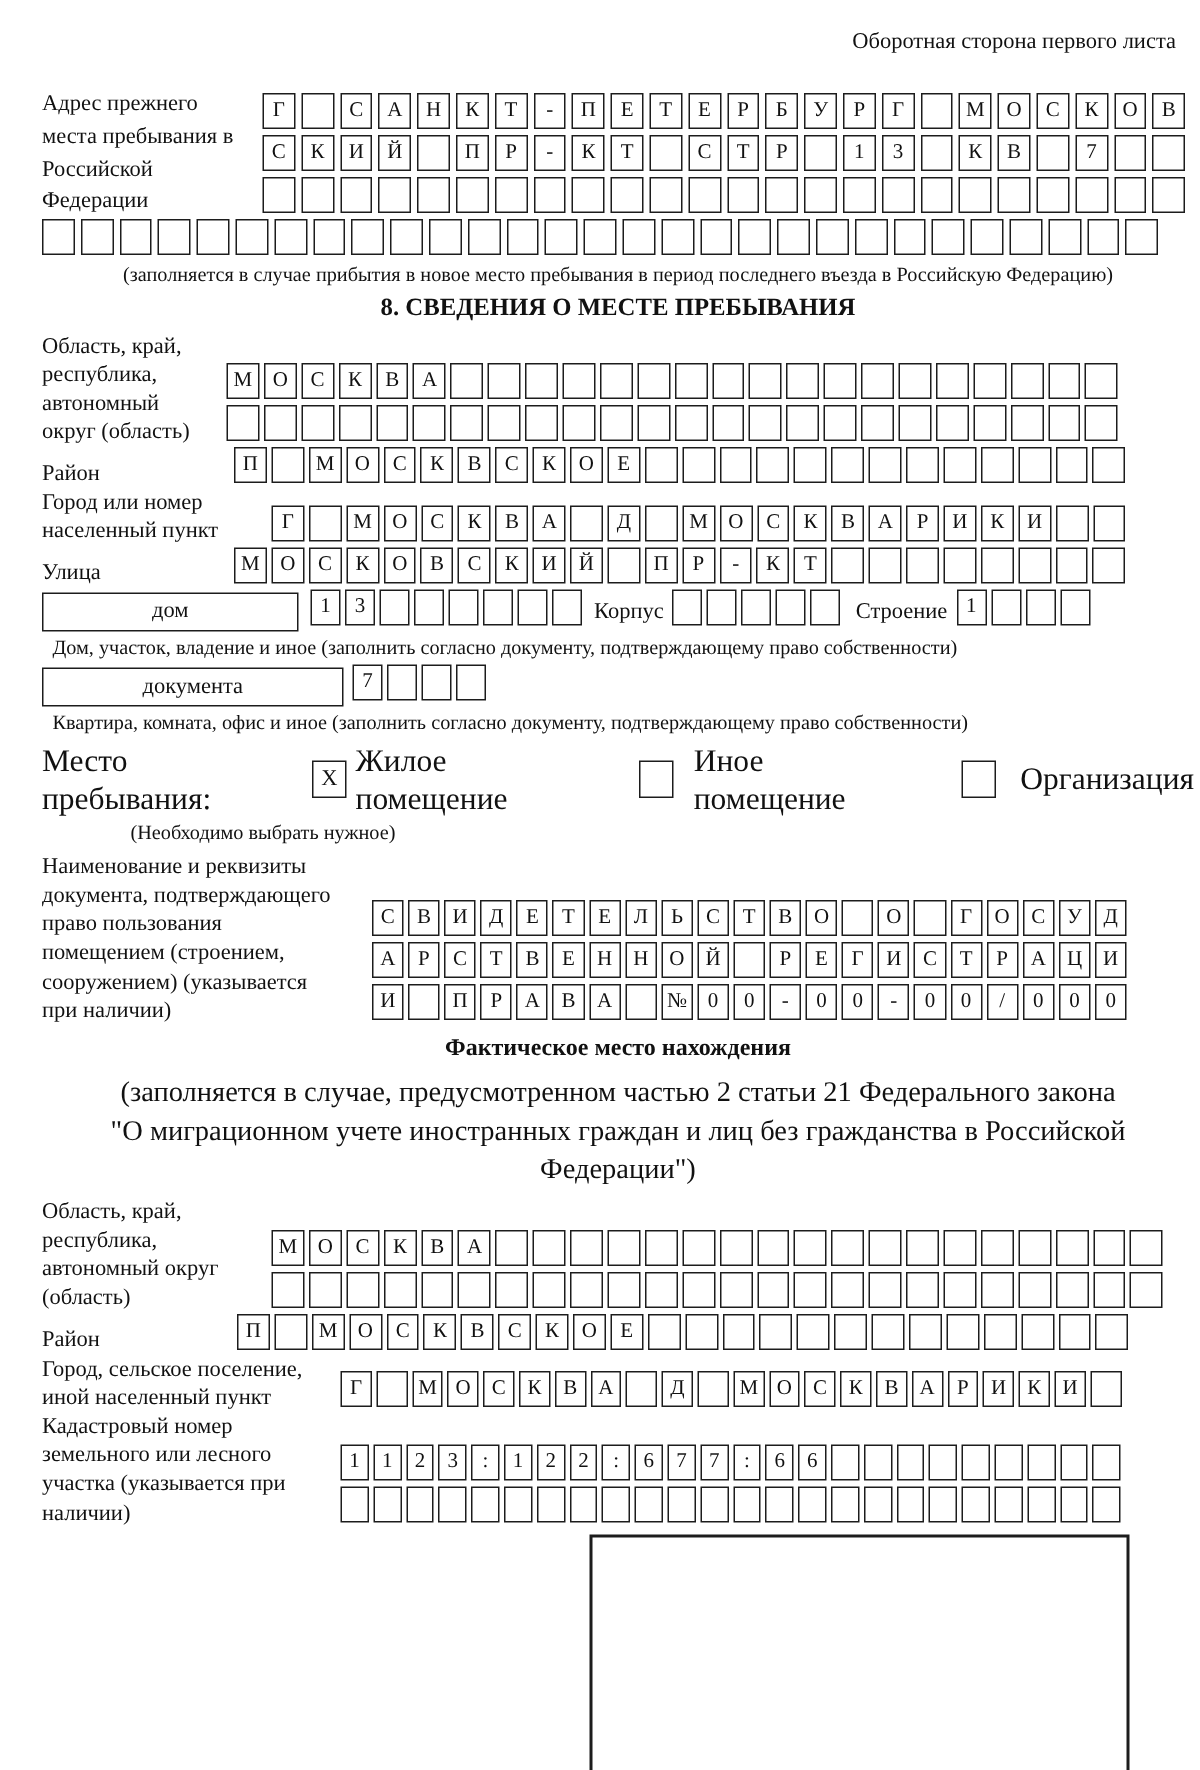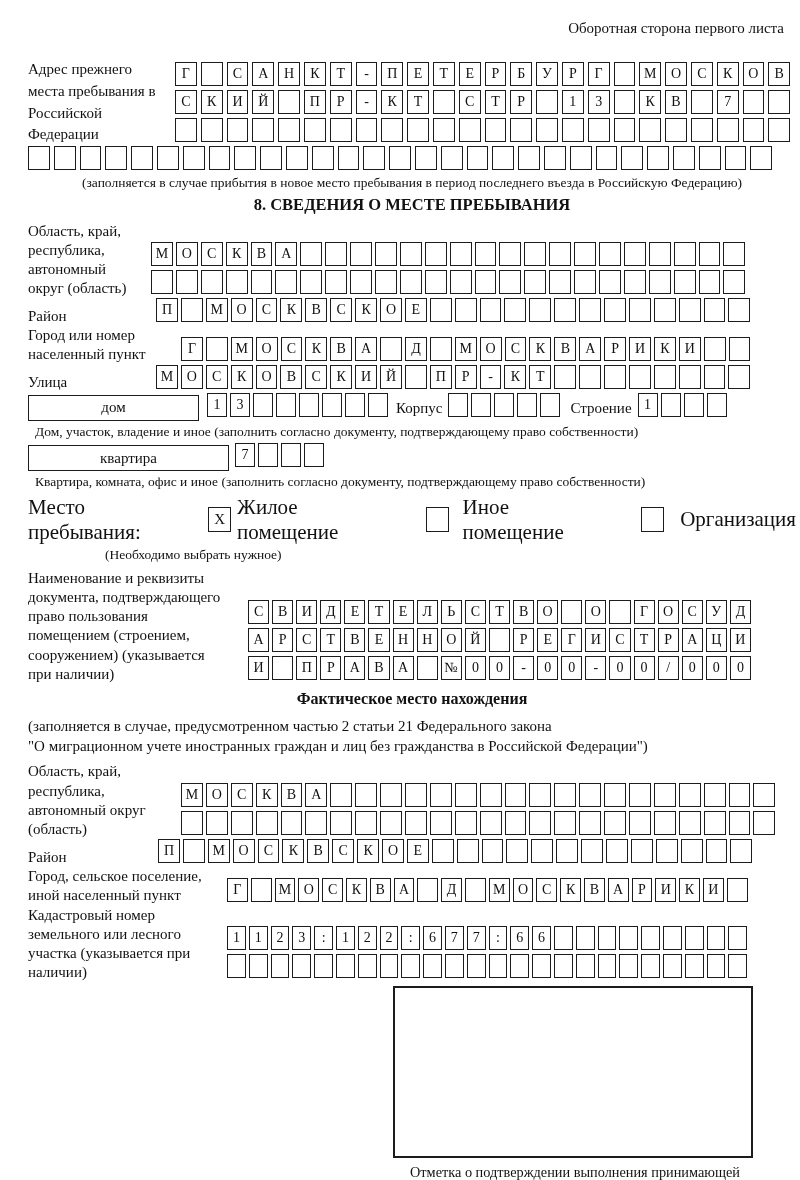--- a/index.html
+++ b/index.html
@@ -44,23 +44,23 @@
   .inline-label{font-size:15px;flex:0 0 auto;line-height:26px}
   .il-korpus{margin:0 6px 0 8px}
   .il-stroenie{margin:0 6px 0 10px}
 
   .stay-row{display:flex;align-items:center;margin:4px 0 2px 0}
   .stay-row .txt{font-size:21px}
   .checkbox{width:23px;height:25px;border:1.7px solid #1c1c1c;display:flex;align-items:center;justify-content:center;font-size:15px;flex:0 0 auto;background:#fff}
   .cb1{margin-left:10px}.lb1{margin-left:6px}
   .cb2{margin-left:26px}.lb2{margin-left:14px}
   .cb3{margin-left:30px}.lb3{margin-left:16px}
-  .choose-note{font-size:13.5px;margin:2px 0 6px 77px}
-
-  .fact-note{font-size:15px;line-height:1.35}
+  .choose-note{font-size:13.5px;margin:2px 0 6px 59px}
+
+  .fact-note{text-align:center;font-size:19px;line-height:1.35}
   .fact-note.last{margin-bottom:6px}
 
   .cad-grid{padding-top:8px}
 
   .confirm-box{width:360px;height:172px;border:2px solid #1c1c1c;margin-left:365px;margin-top:4px;background:#fff}
   .confirm-caption{width:410px;margin-left:342px;margin-top:5px;text-align:center;font-size:14.3px;line-height:1.3}
   .confirm-caption span{display:block}
 </style>
 </head>
 <body>
@@ -361,21 +361,21 @@
         <span class="cell">1</span>
         <span class="cell"></span>
         <span class="cell"></span>
         <span class="cell"></span>
       </div>
   </div>
   <div class="caption indent">Дом, участок, владение и иное (заполнить согласно документу, подтверждающему право собственности)</div>
 
   <div class="row dom-row">
     <div class="field-box fb-kv">
-      <span>квартира</span>
+      <span>документа</span>
     </div>
     <div class="cells c-sm">
         <span class="cell">7</span>
         <span class="cell"></span>
         <span class="cell"></span>
         <span class="cell"></span>
       </div>
   </div>
   <div class="caption indent">Квартира, комната, офис и иное (заполнить согласно документу, подтверждающему право собственности)</div>
 

